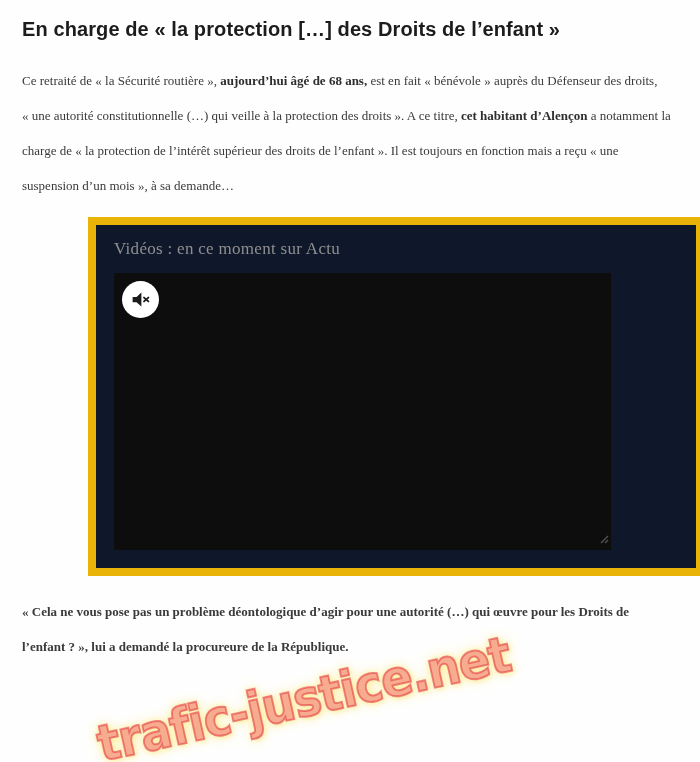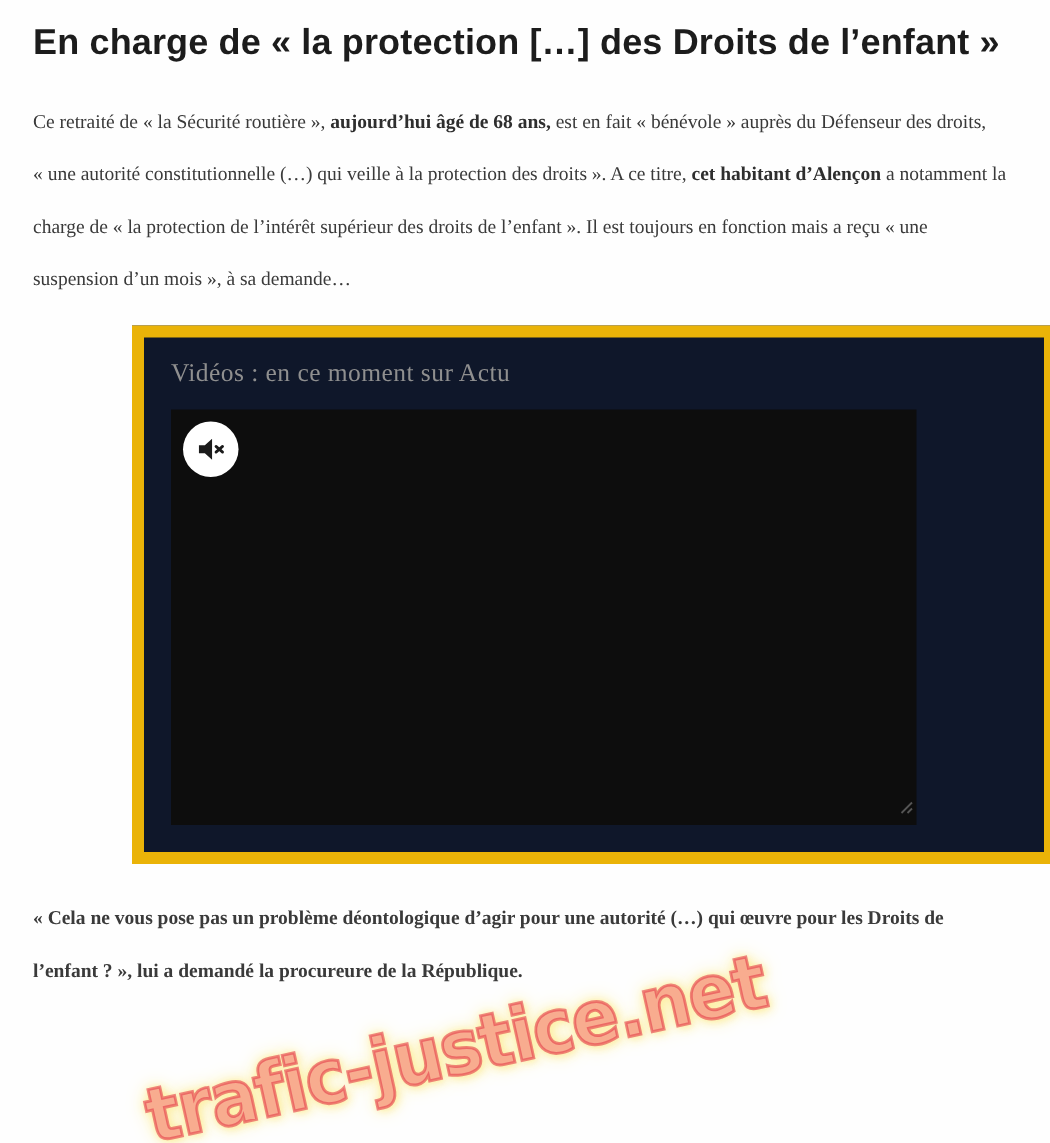--- a/index.html
+++ b/index.html
@@ -8,21 +8,21 @@
     background:#fefefe;
     position:relative;
     overflow:hidden;
     font-family:"Liberation Serif", serif;
   }
   .article { padding:12px 22px 0 22px; position:relative; }
 
   .heading {
     font-family:"Liberation Sans", sans-serif;
     font-weight:700;
-    font-size:24px;
+    font-size:20px;
     line-height:26px;
     color:#1c1c1c;
     margin-top:4px;
     letter-spacing:0.1px;
   }
 
   .body-par {
     font-size:13px;
     line-height:35px;
     color:#3a3a3a;

